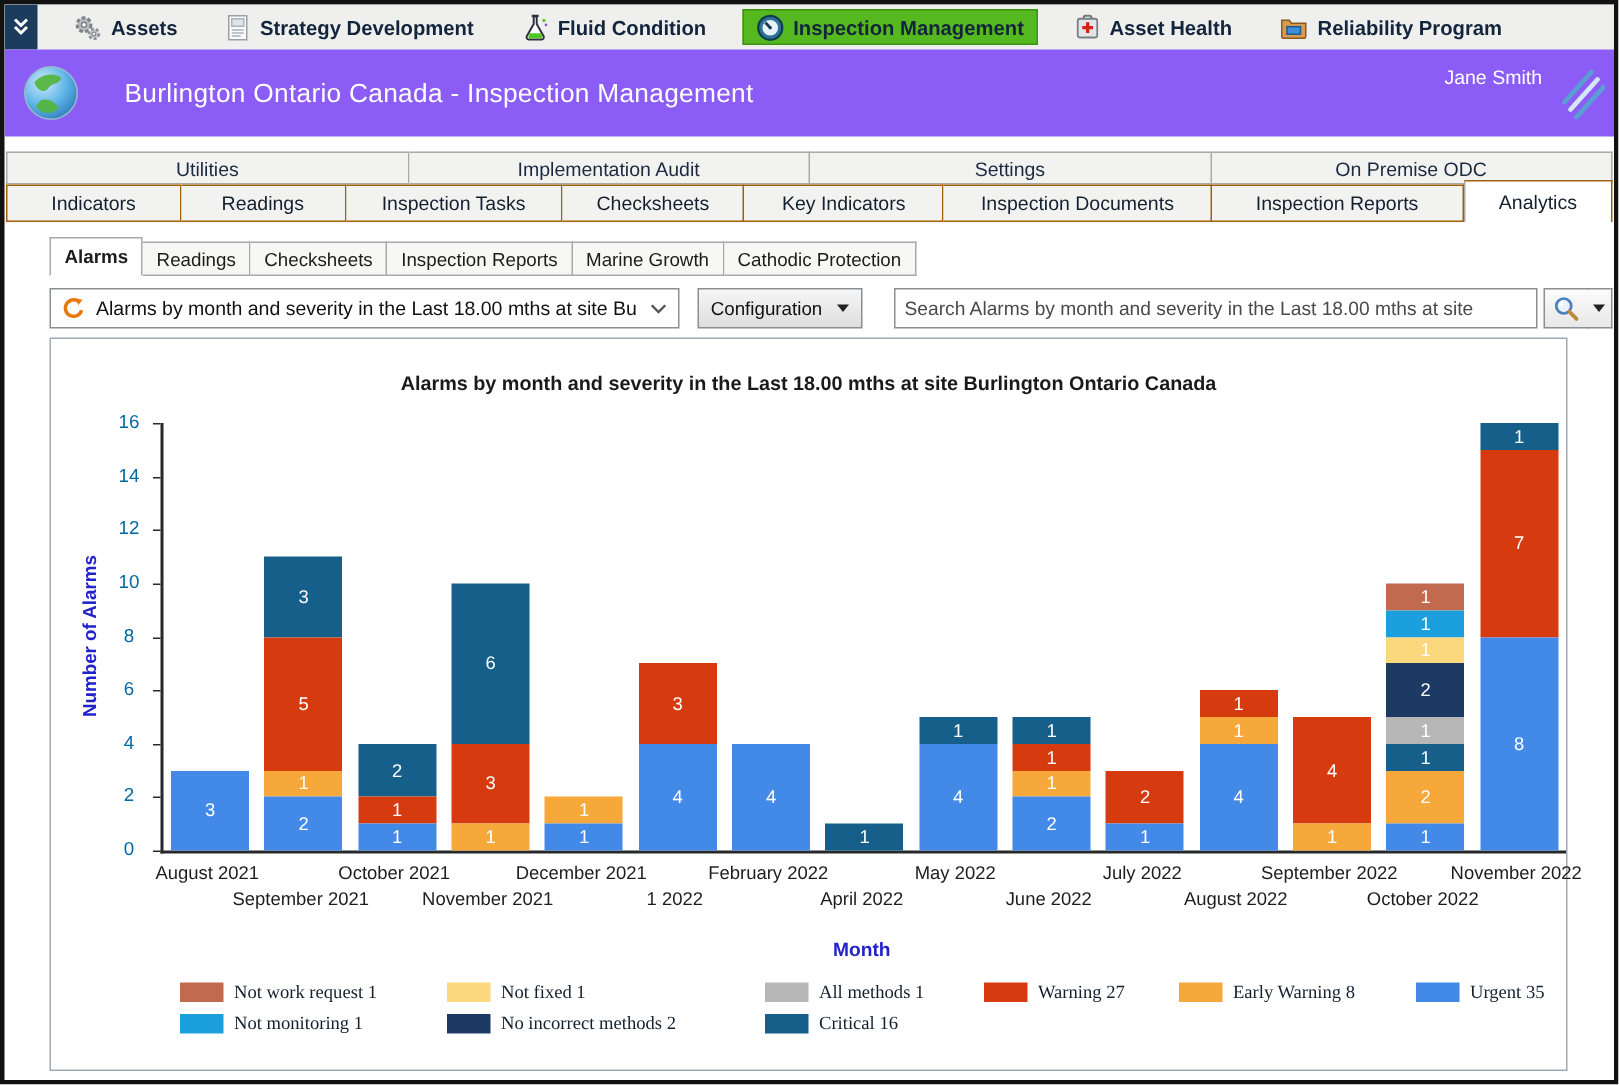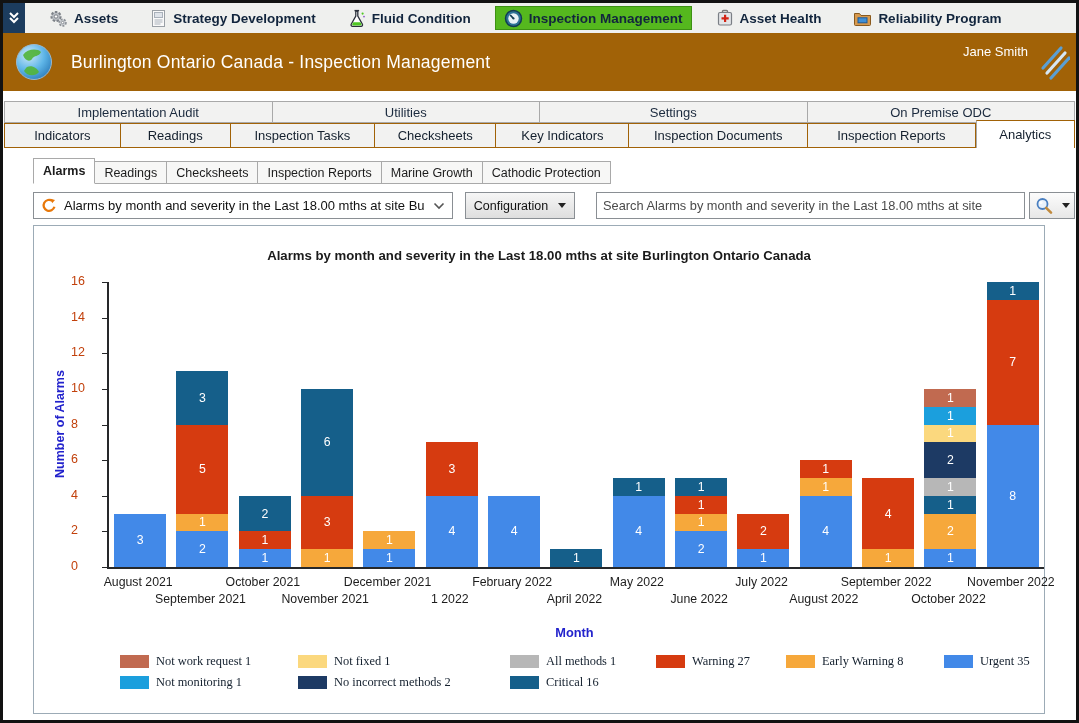--- a/index.html
+++ b/index.html
@@ -6,21 +6,21 @@
   body{width:1079px;height:723px;position:relative;font-family:"Liberation Sans",sans-serif;background:#fff;overflow:hidden;}
   .window{position:absolute;inset:0;border:3px solid #121212;background:#ffffff;box-sizing:border-box;overflow:hidden;}
 
   
   .toolbar{position:absolute;top:0;left:0;right:0;height:30px;background:#eff0ee;display:flex;align-items:center;}
   .collapse-btn{width:22px;height:30px;background:#1c3c5e;display:flex;align-items:center;justify-content:center;flex:0 0 auto;}
   .tb-item{display:flex;align-items:center;gap:6px;padding:2px 8px;margin-left:16px;font-weight:bold;font-size:13.5px;color:#12253d;height:24px;box-sizing:border-box;white-space:nowrap;}
   .tb-item.selected{background:#55b81e;border:1px solid #3d9113;}
 
   
-  .header{position:absolute;top:30px;left:0;right:0;height:58px;background:#a16207;display:flex;align-items:center;color:#fff;}
+  .header{position:absolute;top:30px;left:0;right:0;height:58px;background:#8b5cf6;display:flex;align-items:center;color:#fff;gap:12px;}
   .globe{margin-left:12px;flex:0 0 auto;display:flex;}
   .header-title{margin-left:18px;font-size:17.5px;letter-spacing:.2px;}
   .header-right{margin-left:auto;display:flex;align-items:flex-start;gap:12px;margin-right:6px;}
   .user-name{font-size:13px;}
 
   
   .tabs1{position:absolute;top:98px;left:1px;right:1px;height:22px;display:flex;}
   .tab1{flex:1;background:#f2f2f1;border:1px solid #a9a9a9;display:flex;align-items:center;justify-content:center;font-size:13px;color:#1b2a3e;box-sizing:border-box;}
   .tab1 + .tab1{border-left:none;}
   .tabs2{position:absolute;top:120px;left:1px;right:1px;height:25px;display:flex;}
@@ -48,21 +48,21 @@
   .search-arrow-btn{position:absolute;top:189px;left:1055px;width:17px;height:27px;border:1px solid #8a8f94;border-left:none;box-sizing:border-box;background:linear-gradient(#fcfcfc,#e7e7e7);display:flex;align-items:center;justify-content:center;}
 
   
   .panel{position:absolute;top:222px;left:30px;width:1012px;height:489px;border:1px solid #9cabb6;background:#fff;box-sizing:border-box;}
   .chart-title{position:absolute;top:22px;left:0;right:0;text-align:center;font-weight:bold;font-size:13.2px;color:#1a1a1a;}
   .ylabel{position:absolute;left:26px;top:198px;transform:translate(-50%,-50%) rotate(-90deg);font-weight:bold;font-size:12.5px;color:#2222cc;white-space:nowrap;}
   .plot{position:absolute;left:73px;top:56px;width:935px;height:285px;border-left:2px solid #26282a;border-bottom:2px solid #26282a;}
   .bars{display:flex;height:100%;align-items:flex-end;}
   .bar-slot{flex:1;height:100%;display:flex;flex-direction:column-reverse;align-items:center;justify-content:flex-start;}
   .seg{width:52px;display:flex;align-items:center;justify-content:center;color:#fff;font-size:12.3px;overflow:hidden;flex:0 0 auto;box-sizing:border-box;}
-  .ytick-label{position:absolute;width:30px;text-align:left;font-size:12.5px;color:#c2410c;}
+  .ytick-label{position:absolute;width:30px;text-align:center;font-size:12.5px;color:#0369a1;}
   .ytick-mark{position:absolute;width:5px;height:1px;background:#26282a;}
   .xlabels{position:absolute;left:73px;top:347px;width:935px;height:38px;}
   .xlabel{position:absolute;transform:translateX(-50%);font-size:12.3px;color:#1d1d1d;white-space:nowrap;}
   .month-label{position:absolute;left:73px;top:399px;width:935px;text-align:center;font-weight:bold;font-size:12.8px;color:#2222cc;}
   .legend{position:absolute;left:86px;top:428px;display:grid;grid-template-columns:178px 212px 146px 130px 158px auto;row-gap:6px;}
   .legend-item{display:flex;align-items:center;gap:7px;font-size:12.4px;color:#14202e;white-space:nowrap;font-family:Liberation Serif, serif;}
   .legend-swatch{width:29px;height:13px;flex:0 0 auto;display:inline-block;}
 </style>
 </head>
 <body>
@@ -169,22 +169,22 @@
               <line x1="3" y1="24" x2="21" y2="4" stroke="#5a9fd4" stroke-width="3.2"></line>
               <line x1="7" y1="29" x2="25" y2="9" stroke="#d5e7f5" stroke-width="3.2"></line>
               <line x1="11" y1="34" x2="29" y2="14" stroke="#5a9fd4" stroke-width="3.2"></line>
             </g>
           </svg>
       </span>
     </span>
   </div>
 
   <div class="tabs1">
+    <div class="tab1">Utilities</div>
     <div class="tab1">Implementation Audit</div>
-    <div class="tab1">Utilities</div>
     <div class="tab1">Settings</div>
     <div class="tab1">On Premise ODC</div>
   </div>
 
   <div class="tabs2">
     <div class="tab2">Indicators</div>
     <div class="tab2">Readings</div>
     <div class="tab2">Inspection Tasks</div>
     <div class="tab2">Checksheets</div>
     <div class="tab2">Key Indicators</div>

